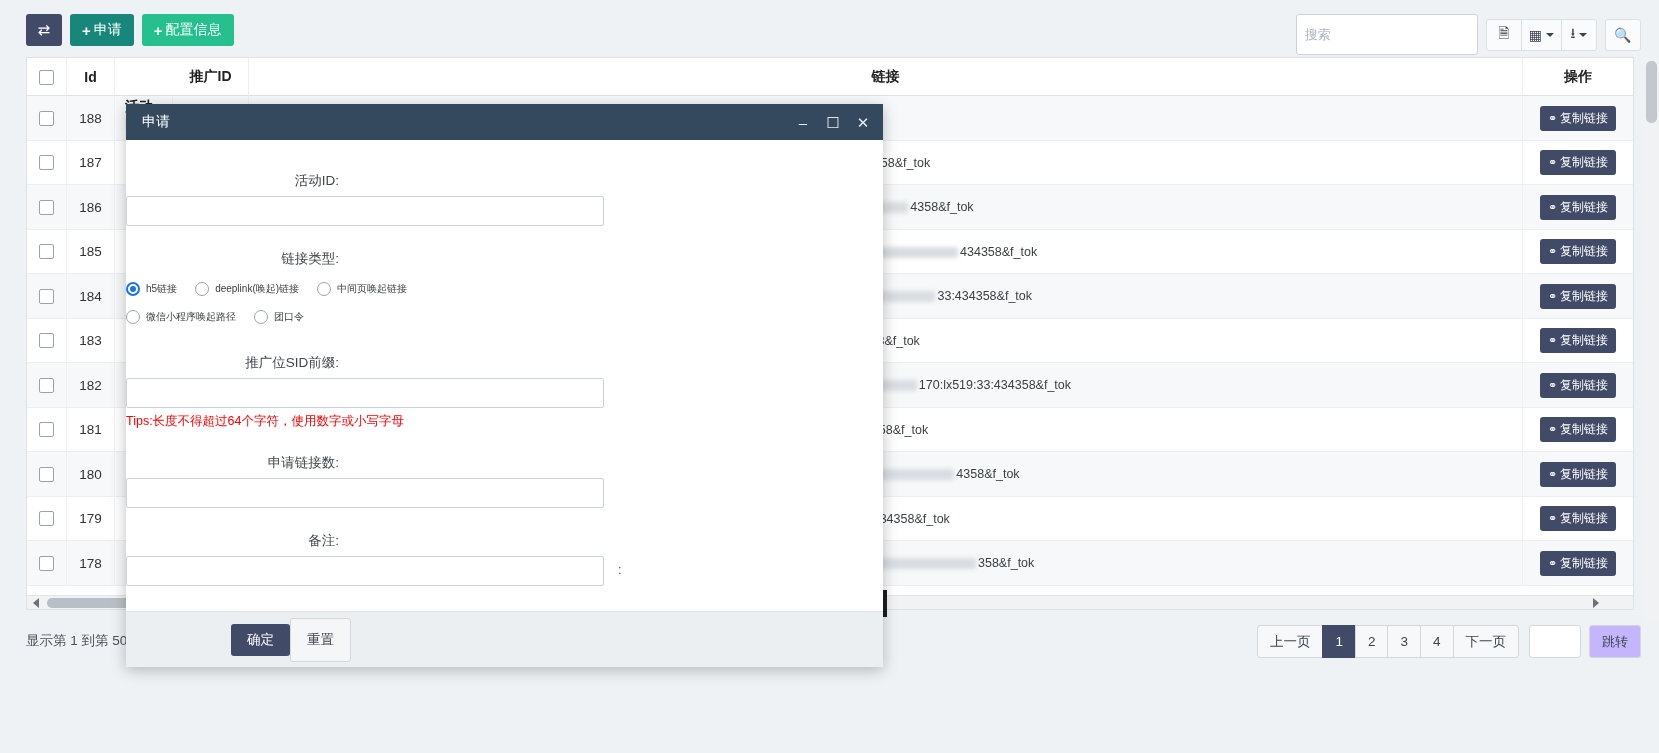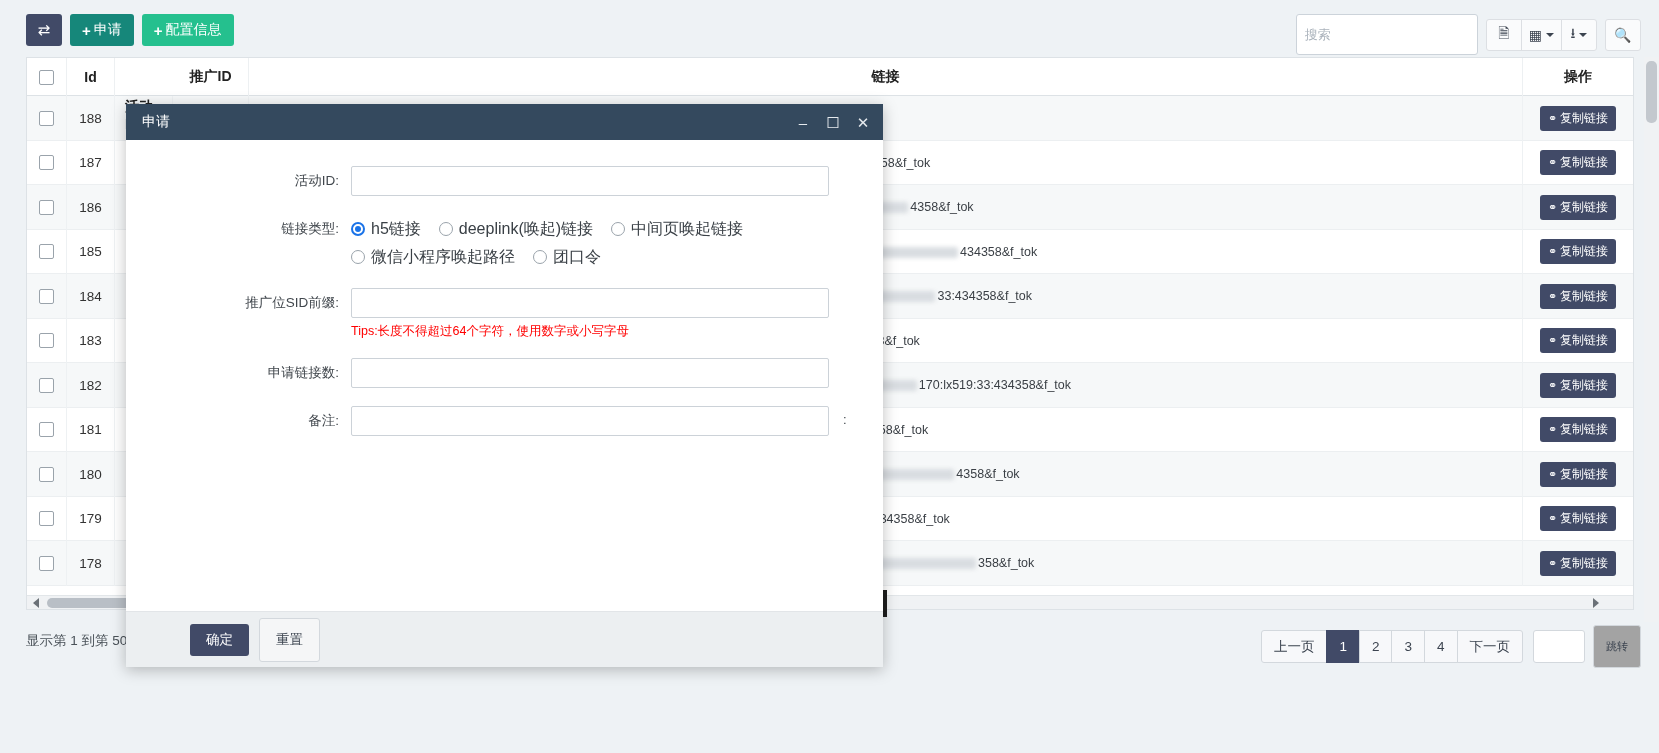--- a/index.html
+++ b/index.html
@@ -258,28 +258,28 @@
     border: 1px solid #d3d8dd;
     border-radius: 3px;
     background: #fff;
     margin-left: 10px;
     outline: none;
     padding: 0 6px;
     font-family: "Liberation Sans", sans-serif;
     font-size: 13px;
   }
   .pg-go {
-    height: 43px;
+    height: 33px;
     border: 1px solid #d3d8dd;
     border-radius: 3px;
-    background: #a3a3a3;
+    background: #c4b5fd;
     padding: 0 12px;
     margin-left: 8px;
     cursor: pointer;
-    font-size: 11px;
+    font-size: 13px;
     color: #3c4450;
     font-family: "Liberation Sans", sans-serif;
   }
 
   
   .debugbar {
     position: absolute;
     left: 781px; top: 590px;
     height: 27px;
     display: flex; align-items: stretch;
@@ -330,20 +330,21 @@
     flex: 1;
     background: #fff;
     padding: 26px 0 0 0;
     position: relative;
     overflow: hidden;
   }
   .form-row {
     display: flex;
     align-items: flex-start;
     margin-bottom: 18px;
+    flex-direction: column;
   }
   .form-label {
     width: 225px;
     text-align: right;
     padding-right: 12px;
     font-size: 13.5px;
     color: #41474d;
     line-height: 30px;
   }
   .form-field { flex: 1; position: relative; }
@@ -358,23 +359,23 @@
     color: #333;
     outline: none;
   }
   .radio-line {
     display: flex; align-items: center;
     height: 30px;
     gap: 18px;
   }
   .radio-line.second { height: 26px; }
   .radio-opt {
-    display: inline-flex; align-items: center;
+    display: inline-flex; align-items: flex-end;
     cursor: pointer;
-    font-size: 16px;
+    font-size: 10px;
     color: #3a4046;
   }
   .radio {
     width: 14px; height: 14px;
     border: 1px solid #9aa3ab;
     border-radius: 50%;
     background: #fff;
     margin-right: 6px;
     display: inline-block;
     position: relative;
@@ -399,22 +400,21 @@
     position: absolute;
     left: 492px; top: 6px;
     font-size: 13px;
     color: #41474d;
   }
   .modal-footer {
     height: 56px;
     background: #eceff1;
     border-top: 1px solid #e2e5e8;
     display: flex; align-items: center;
-    padding-left: 64px;
-    gap: 10px;
+    padding-left: 105px;
   }
   .btn-ok {
     background: #414a67;
     color: #fff;
     border: none; border-radius: 3px;
     height: 32px; padding: 0 16px;
     font-size: 13.5px; cursor: pointer;
     font-family: "Liberation Sans", sans-serif;
   }
   .btn-reset {

